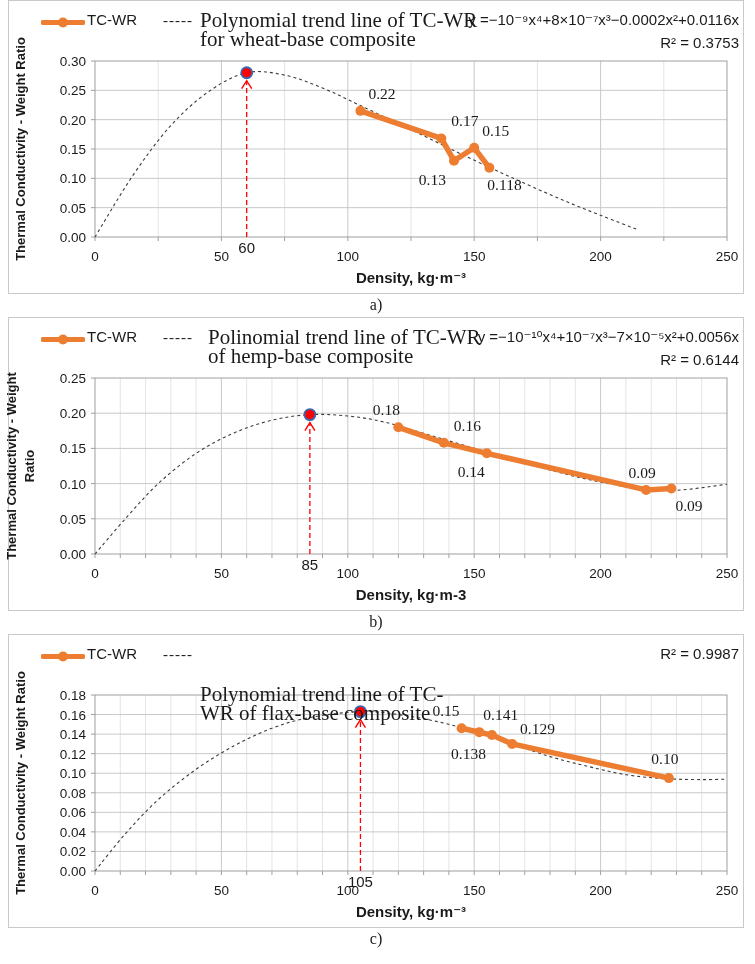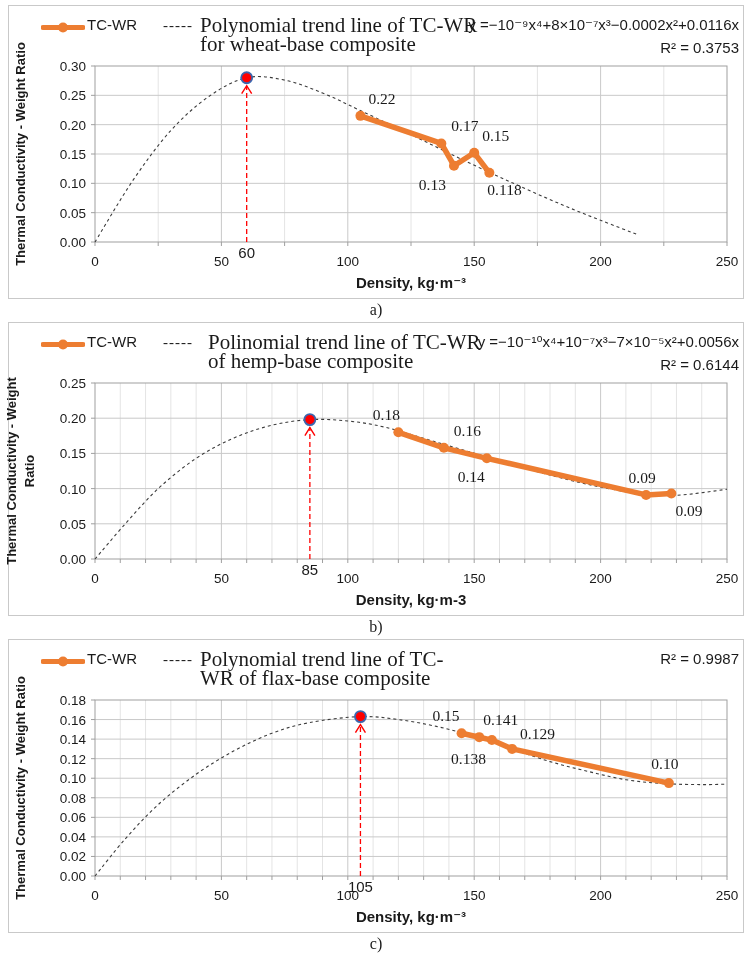--- a/index.html
+++ b/index.html
@@ -1,32 +1,32 @@
 <!DOCTYPE html>
 <html><head>
 <meta charset="utf-8">
 <style>
   html,body{margin:0;padding:0;background:#ffffff;}
   body{width:755px;font-family:"Liberation Sans","DejaVu Sans",sans-serif;color:#1a1a1a;}
-  .figure{padding-top:5px;}
+  .figure{}
   .panel{position:relative;width:736px;height:294px;margin:0 auto 0 8px;
          border:1px solid #c9c9c9;background:#ffffff;box-sizing:border-box;}
   .caption{width:736px;margin-left:8px;height:23px;line-height:21px;text-align:center;
            font-family:"Liberation Serif","DejaVu Serif",serif;font-size:16px;}
   .legend{position:absolute;top:10px;left:32px;display:flex;align-items:flex-start;z-index:2;}
   .series-key{display:inline-block;margin-top:3px;}
   .series-key line{stroke:#ED7D31;stroke-width:5;stroke-linecap:round;}
   .series-key circle{fill:#ED7D31;}
   .series-label{font-size:15px;margin:0 26px 0 2px;line-height:18px;}
   .dash-key{font-family:"Liberation Serif","DejaVu Serif",serif;font-size:15px;line-height:18px;
             letter-spacing:1px;margin-right:7px;white-space:nowrap;}
   .trend-label{font-family:"Liberation Serif","DejaVu Serif",serif;font-size:21px;line-height:19px;
                max-width:278px;}
   .p-b .trend-label{max-width:292px;margin-left:8px;}
-  .p-c .trend-label{max-width:252px;}
+  .p-c .trend-label{max-width:252px;margin-top:40px;}
   .equation{position:absolute;top:7px;left:428px;width:302px;text-align:right;
             font-size:15px;line-height:1.55;z-index:1;}
   .plot{position:absolute;left:0;bottom:2px;overflow:visible;}
   .plot text{fill:#1a1a1a;}
   .t-tick{font:13.5px "Liberation Sans","DejaVu Sans",sans-serif;}
   .t-xtitle{font:bold 15px "Liberation Sans","DejaVu Sans",sans-serif;}
   .t-ytitle{font:bold 13px "Liberation Sans","DejaVu Sans",sans-serif;}
   .t-dlabel{font:15.5px "Liberation Serif","DejaVu Serif",serif;}
   .t-red{font:15px "Liberation Sans","DejaVu Sans",sans-serif;fill:#FF0000;}
 </style>

